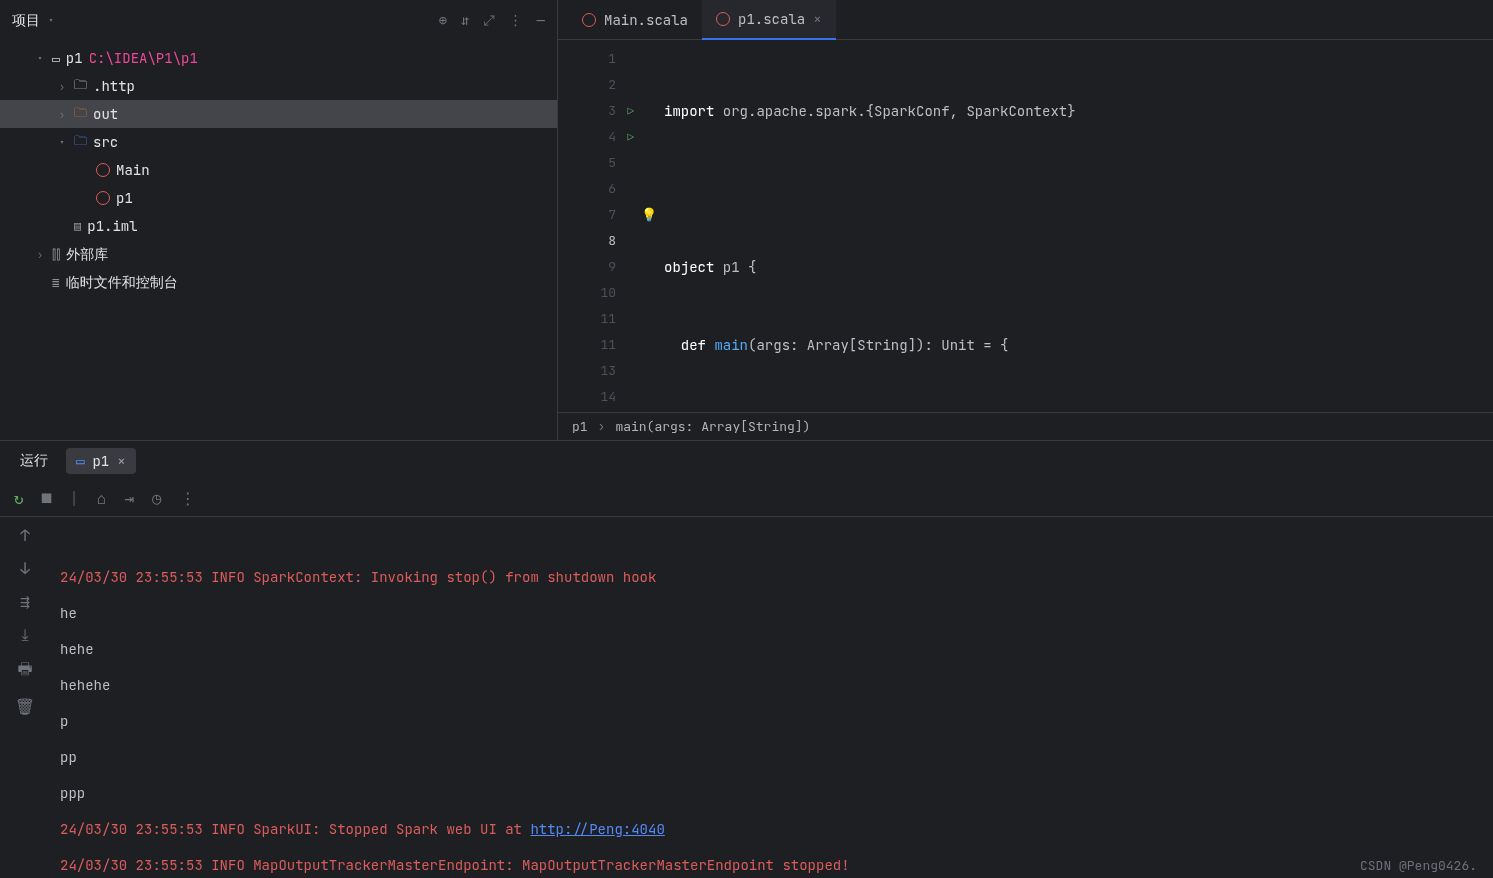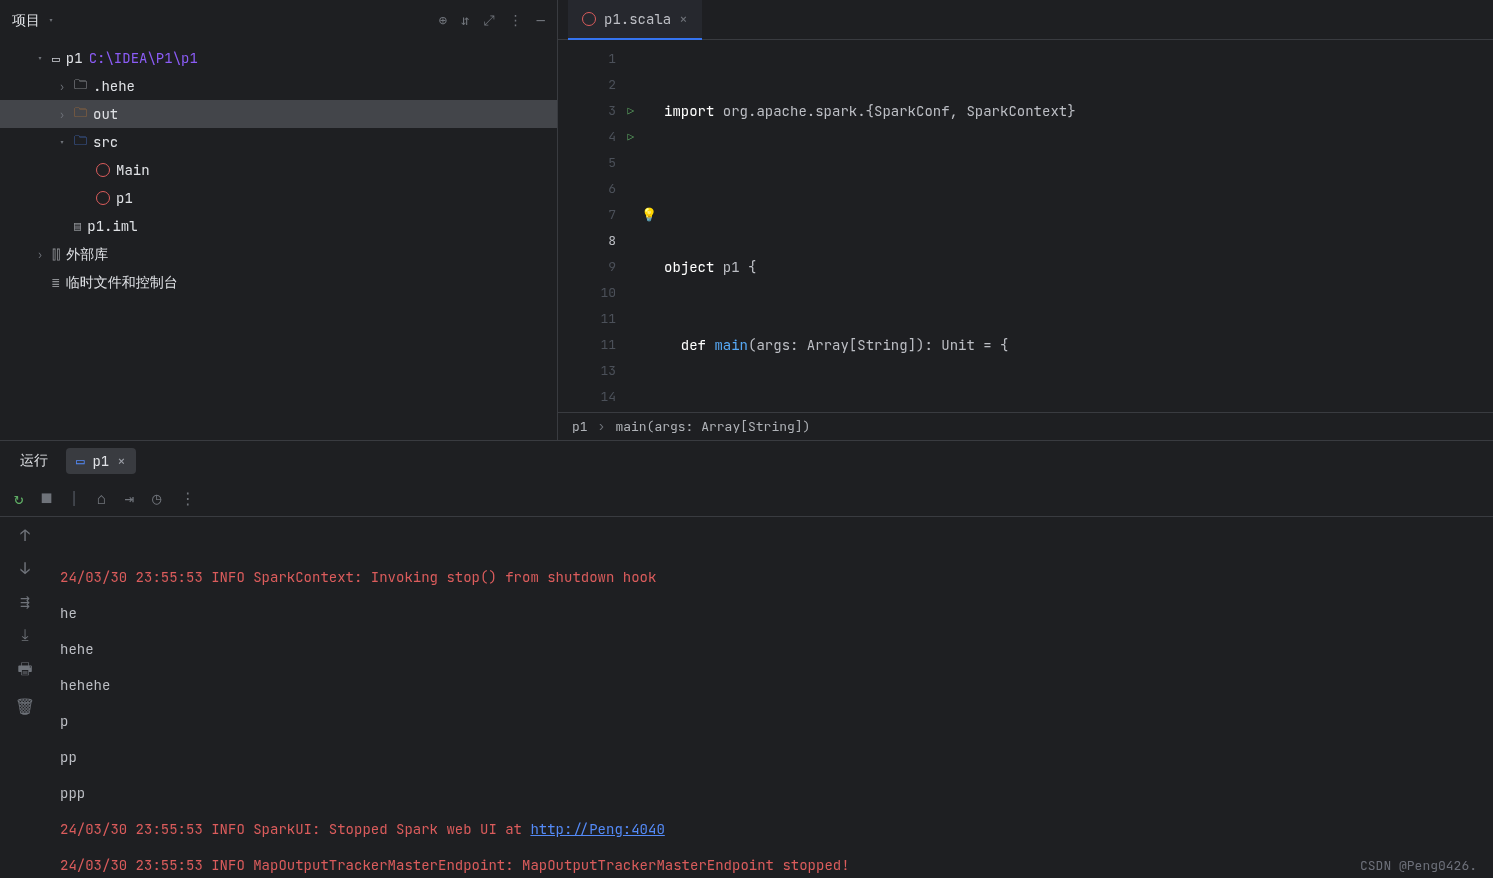--- a/index.html
+++ b/index.html
@@ -18,21 +18,21 @@
 .indent-2 { padding-left:56px; }
 .indent-3 { padding-left:78px; }
 .tree-arrow { width:12px; color:#6f737a; font-size:10px; text-align:center; }
 .folder-icon { color:#ced0d6; font-size:13px; }
 .folder-icon.orange { color:#c77b32; }
 .scala-icon { width:14px; height:14px; border-radius:50%; border:1.5px solid #db5c5c; display:inline-block; }
 .file-icon { color:#8e9094; font-size:12px; }
 .lib-icon { color:#8e9094; }
 .scratch-icon { color:#8e9094; }
 .tree-label { color:#dfe1e5; font-size:14px; }
-.tree-label.dim { color:#8b5cf6; }
+.tree-label.dim { color:#ec4899; }
 .editor { flex:1; display:flex; flex-direction:column; min-width:0; }
 .tabs { height:40px; display:flex; align-items:center; border-bottom:1px solid #393b40; padding-left:10px; }
 .tab { display:flex; align-items:center; gap:8px; padding:0 14px; height:40px; color:#bcbec4; font-size:14px; cursor:pointer; }
 .tab.active { border-bottom:2px solid #3574f0; background:#26282e; }
 .tab .scala-icon { width:14px; height:14px; }
 .tab-close { color:#6f737a; font-size:14px; }
 .code-area { flex:1; display:flex; overflow:hidden; background:#1e1f22; }
 .gutter { width:78px; text-align:right; padding-top:6px; color:#4b5059; font-size:13px; line-height:26px; user-select:none; }
 .gutter-line { height:26px; display:flex; align-items:center; justify-content:flex-end; padding-right:20px; position:relative; }
 .run-icon { position:absolute; right:2px; color:#5fad65; font-size:11px; }
@@ -81,21 +81,21 @@
     <div class="tree">
       <div class="tree-row indent-1">
         <span class="tree-arrow">▾</span>
         <span class="folder-icon">▭</span>
         <span class="tree-label">p1</span>
         <span class="tree-label dim">C:\IDEA\P1\p1</span>
       </div>
       <div class="tree-row indent-2">
         <span class="tree-arrow">›</span>
         <span class="folder-icon">🗀</span>
-        <span class="tree-label">.hehe</span>
+        <span class="tree-label">.http</span>
       </div>
       <div class="tree-row indent-2 selected">
         <span class="tree-arrow">›</span>
         <span class="folder-icon orange">🗀</span>
         <span class="tree-label">out</span>
       </div>
       <div class="tree-row indent-2">
         <span class="tree-arrow">▾</span>
         <span class="folder-icon" style="color:#548af7">🗀</span>
         <span class="tree-label">src</span>
@@ -123,20 +123,24 @@
       <div class="tree-row" style="padding-left:34px">
         <span class="tree-arrow"></span>
         <span class="scratch-icon">≣</span>
         <span class="tree-label">临时文件和控制台</span>
       </div>
     </div>
   </div>
 
   <div class="editor">
     <div class="tabs">
+      <div class="tab">
+        <span class="scala-icon"></span>
+        <span>Main.scala</span>
+      </div>
       <div class="tab active">
         <span class="scala-icon"></span>
         <span>p1.scala</span>
         <span class="tab-close">×</span>
       </div>
     </div>
     <div class="code-area">
       <div class="gutter">
         <div class="gutter-line">
             <span>1</span>

